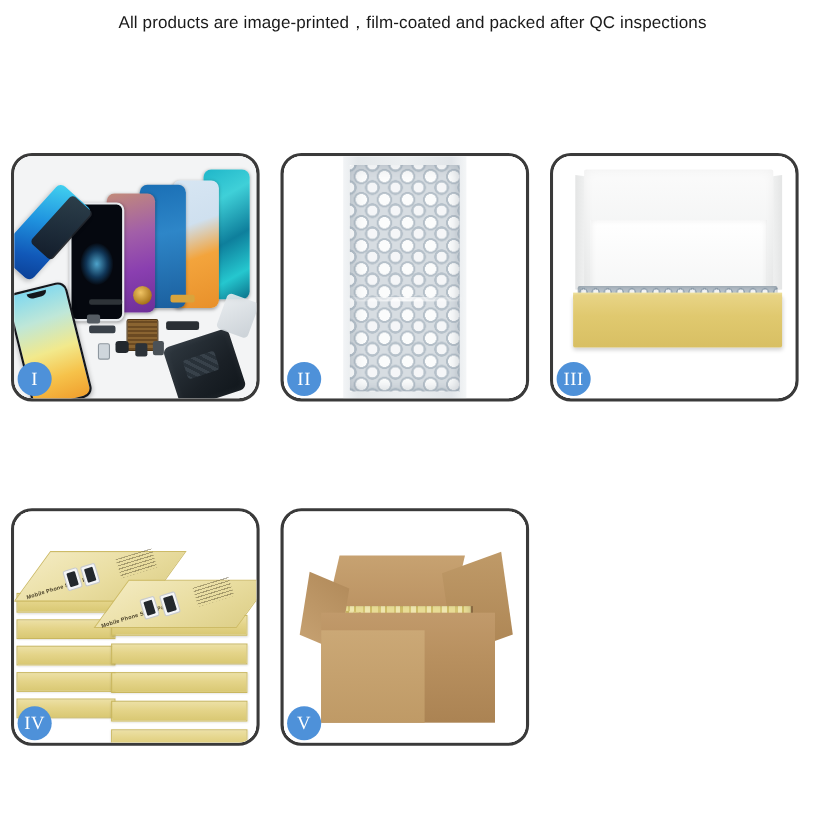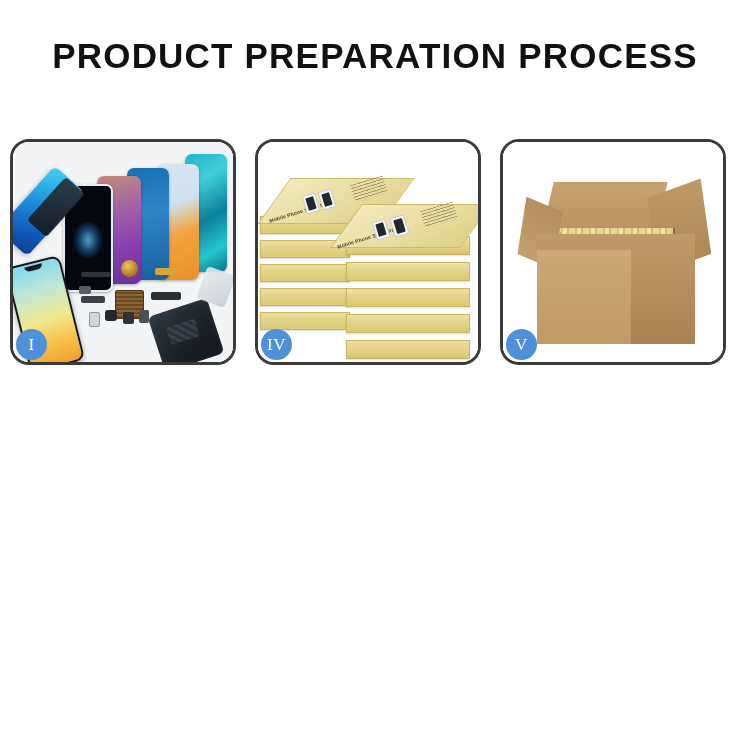--- a/index.html
+++ b/index.html
@@ -333,21 +333,21 @@
   .c6-sheen { position:absolute; left: 110px; top: 22px; width: 78px; height: 26px;
     background: linear-gradient(120deg, rgba(230,235,240,.9), rgba(255,255,255,0));
     transform: rotate(-9deg); }
 </style>
 </head>
 <body>
 
 <div id="page">
 
   <div class="header">
-    <h1 class="title">PRODUCT PREPARATION PROCESS</h1>
+    <p class="subtitle">All products are image-printed，film-coated and packed after QC inspections</p>
   </div>
 
   <div class="grid">
 
     <div class="panel">
       <div class="panel-inner">
         <div class="p1-bg"></div>
         <div class="phone-fan">
           <div class="ph ph-teal"></div>
           <div class="ph ph-gold"></div>
@@ -370,21 +370,45 @@
           <div class="pt pt-s3"></div>
           <div class="pt pt-s4"></div>
           <div class="pt pt-s5"></div>
           <div class="pt pt-back"></div>
           <div class="pt pt-tool"></div>
         </div>
       </div>
       <div class="badge">I</div>
     </div>
 
-
+    <div class="panel">
+      <div class="panel-inner">
+        <div class="bw-wrap">
+          <div class="bw-sheet">
+            <div class="bw-pack"></div>
+            <div class="bw-seam"></div>
+          </div>
+        </div>
+      </div>
+      <div class="badge">II</div>
+    </div>
+
+    <div class="panel">
+      <div class="panel-inner">
+        <div class="p3">
+          <div class="p3-flapL"></div>
+          <div class="p3-flapR"></div>
+          <div class="p3-lid"></div>
+          <div class="p3-trayInner"></div>
+          <div class="p3-trayLip"></div>
+          <div class="p3-tray"></div>
+        </div>
+      </div>
+      <div class="badge">III</div>
+    </div>
 
     <div class="panel">
       <div class="panel-inner">
         <div class="p4">
           <div class="stack">
 
             <div class="sbox" style="left:0px;  top:52px;  width:88px; height:16px;"></div>
             <div class="sbox" style="left:0px;  top:76px;  width:88px; height:16px;"></div>
             <div class="sbox" style="left:0px;  top:100px; width:88px; height:16px;"></div>
             <div class="sbox" style="left:0px;  top:124px; width:88px; height:16px;"></div>

